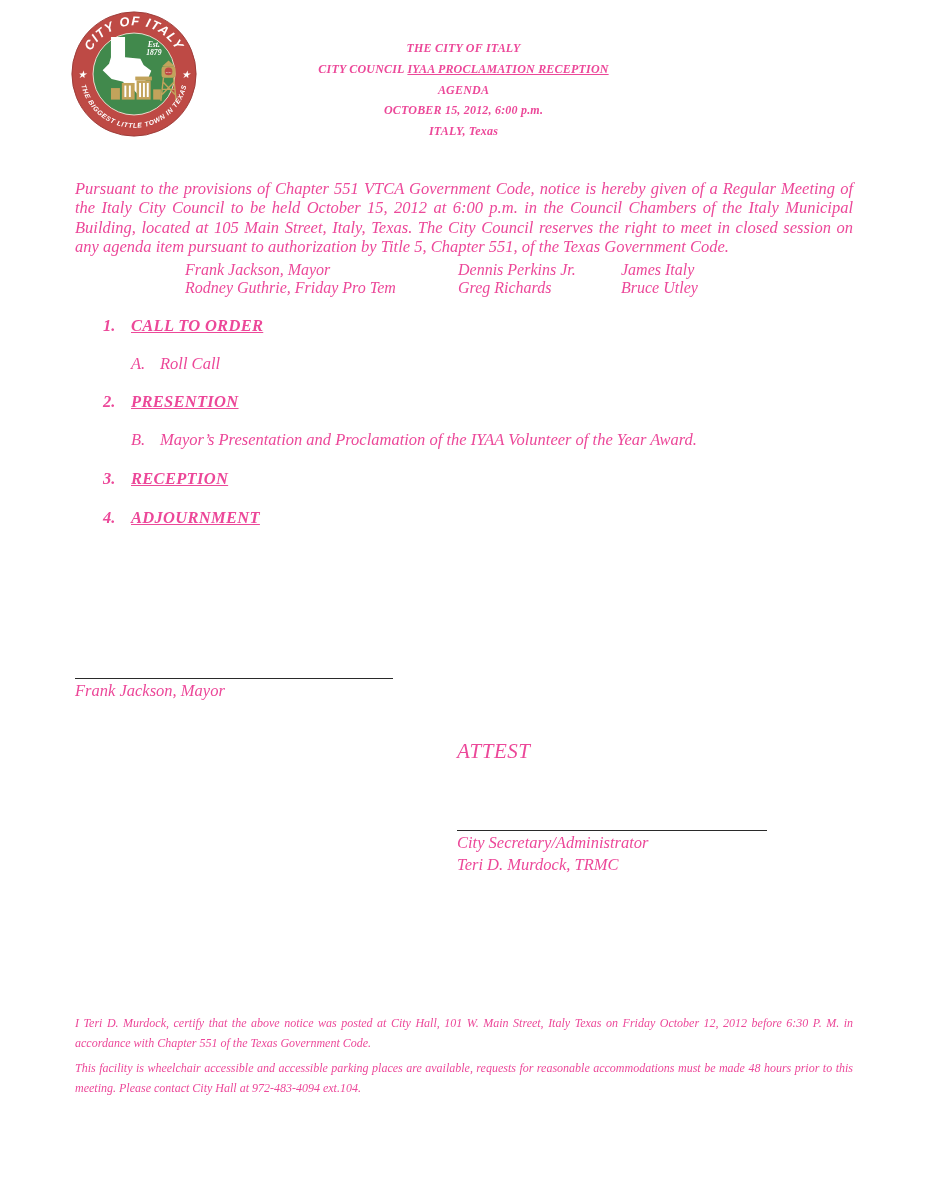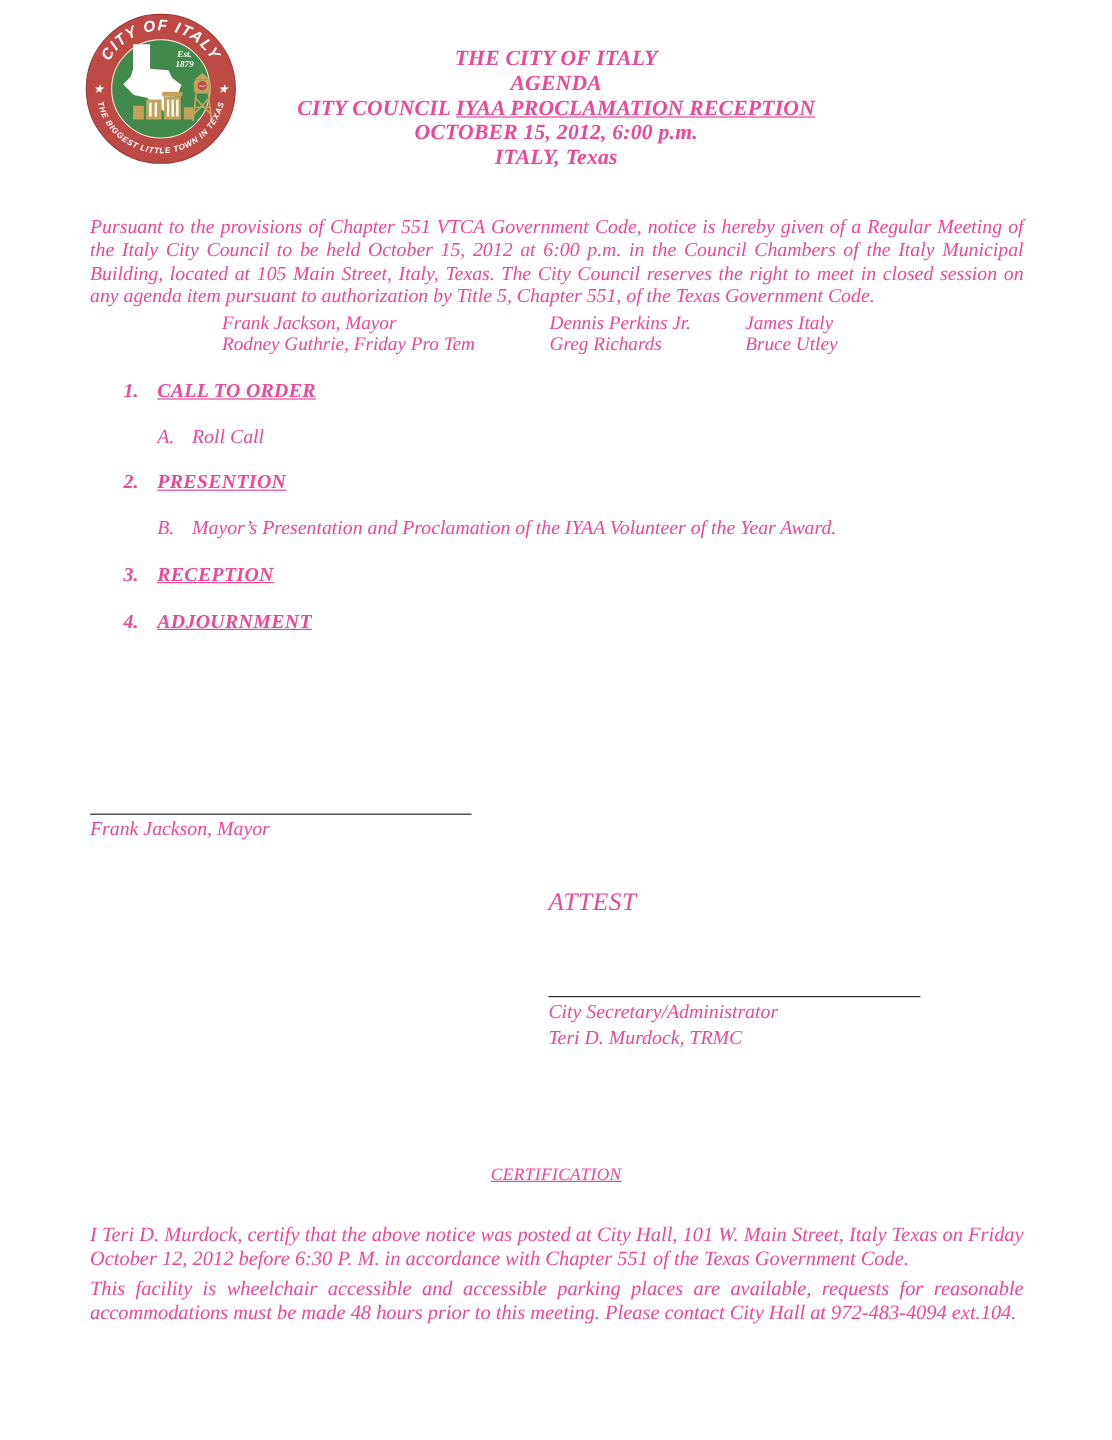--- a/index.html
+++ b/index.html
@@ -16,21 +16,21 @@
 
   
   .seal { position: absolute; left: 70px; top: 10px; width: 128px; height: 128px; }
   .seal svg { width: 100%; height: 100%; display: block; }
   .seal-arc-text { font-family: "Liberation Sans", sans-serif; font-weight: bold; fill: #ffffff; }
 
   
   .header {
     position: absolute; left: 0; top: 38px; width: 927px;
     text-align: center; font-weight: bold;
-    font-size: 18px; line-height: 20.8px;
+    font-size: 12px; line-height: 20.8px;
     letter-spacing: 0.2px;
   }
   .header .u { text-decoration: underline; }
 
   
   .notice {
     position: absolute; left: 75px; top: 162px; width: 778px;
     font-size: 16.5px; line-height: 19.6px; text-align: justify;
   }
 
@@ -62,21 +62,21 @@
   .sig-secretary .sig-name { line-height: 19.5px; }
 
   
   .cert-heading {
     position: absolute; left: 0; top: 971px; width: 927px;
     text-align: center; font-size: 14.5px; letter-spacing: 0.3px;
   }
   .cert-heading span { text-decoration: underline; }
   .cert-p1, .cert-p2 {
     position: absolute; left: 75px; width: 778px;
-    font-size: 17px; line-height: 19.6px; text-align: justify;
+    font-size: 12px; line-height: 19.6px; text-align: justify;
   }
   .cert-p1 { top: 1002px; }
   .cert-p2 { top: 1047px; }
 </style>
 </head>
 <body>
 
 <div class="page">
 
   <div class="seal">
@@ -124,22 +124,22 @@
         <textPath href="#sealArcBottom" startOffset="50%" text-anchor="middle">THE BIGGEST LITTLE TOWN IN TEXAS</textPath>
       </text>
 
       <text x="19" y="106" font-size="16" fill="#ffffff" text-anchor="middle">★</text>
       <text x="181" y="106" font-size="16" fill="#ffffff" text-anchor="middle">★</text>
     </svg>
   </div>
 
   <div class="header">
     <div>THE CITY OF ITALY</div>
+    <div><span>CITY COUNCIL </span><span class="u">IYAA PROCLAMATION RECEPTION</span></div>
     <div>AGENDA</div>
-    <div><span>CITY COUNCIL </span><span class="u">IYAA PROCLAMATION RECEPTION</span></div>
     <div>OCTOBER 15, 2012, 6:00 p.m.</div>
     <div>ITALY, Texas</div>
   </div>
 
   <p class="notice">Pursuant to the provisions of Chapter 551 VTCA Government Code, notice is hereby given of a Regular Meeting of the Italy City Council to be held October 15, 2012 at 6:00 p.m. in the Council Chambers of the Italy Municipal Building, located at 105 Main Street, Italy, Texas.  The City Council reserves the right to meet in closed session on any agenda item pursuant to authorization by Title 5, Chapter 551, of the Texas Government Code.</p>
 
   <div class="council">
     <div class="col col1">
       <div>Frank Jackson, Mayor</div>
       <div>Rodney Guthrie, Friday Pro Tem</div>
@@ -187,19 +187,16 @@
   </div>
 
   <div class="attest">ATTEST</div>
 
   <div class="sig-secretary">
     <div class="sig-line"></div>
     <p class="sig-name">City Secretary/Administrator</p>
     <p class="sig-name">Teri D. Murdock, TRMC</p>
   </div>
 
-  <div class="cert-heading">
-    <span>CERTIFICATION</span>
-  </div>
   <p class="cert-p1">I Teri D. Murdock, certify that the above notice was posted at City Hall, 101 W. Main Street, Italy Texas on Friday October 12, 2012 before 6:30 P. M. in accordance with Chapter 551 of the Texas Government Code.</p>
   <p class="cert-p2">This facility is wheelchair accessible and accessible parking places are available, requests for reasonable accommodations must be made 48 hours prior to this meeting.  Please contact City Hall at 972-483-4094 ext.104.</p>
 
 </div>
 
 </body></html>

